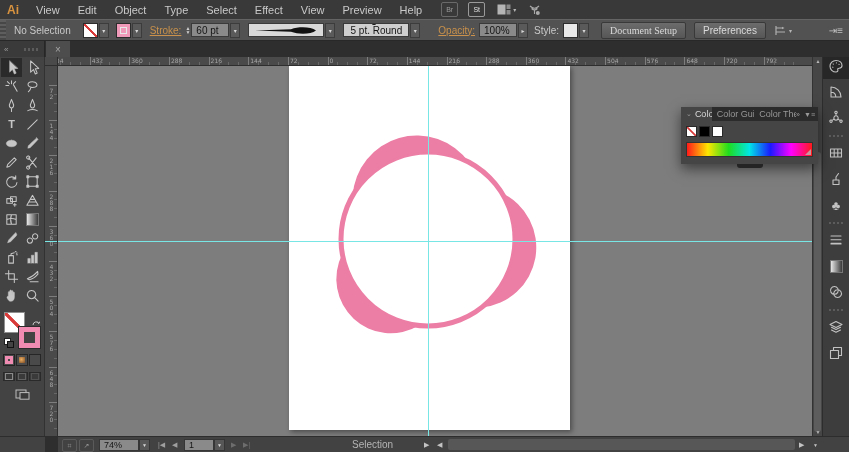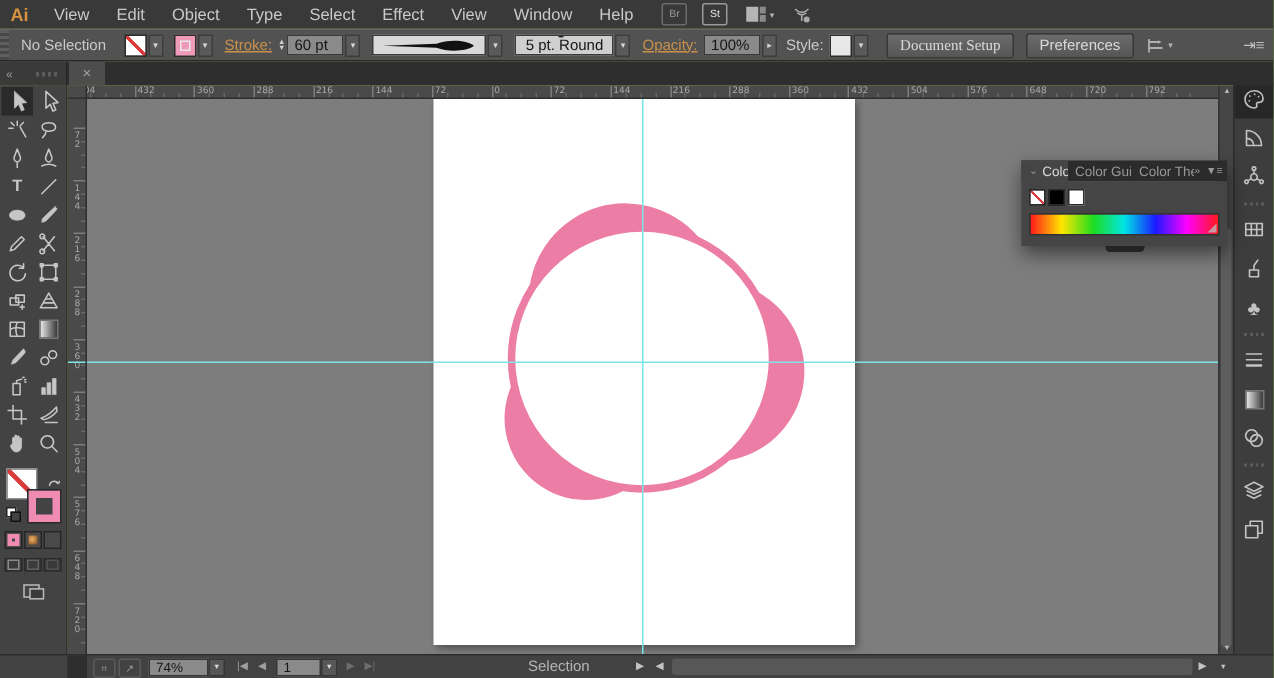--- a/index.html
+++ b/index.html
@@ -1,16 +1,16 @@
 <!DOCTYPE html>
 <html><head>
 <meta charset="utf-8">
 <style>
   html,body{margin:0;padding:0;background:#222;}
-  .app{position:relative;width:849px;height:452px;background:#bef264;overflow:hidden;
+  .app{position:relative;width:849px;height:452px;background:#1d4ed8;overflow:hidden;
        font-family:"Liberation Sans",sans-serif;-webkit-font-smoothing:antialiased;}
 
   
   .menubar{position:absolute;left:0;top:0;width:849px;height:19px;background:#393939;
            display:flex;align-items:center;font-size:11px;color:#c9c9c9;z-index:70;}
   .ai-logo{color:#d9933f;font-weight:bold;font-size:12px;padding:0 8px 0 7px;}
   .menu-item{padding:0 9px;cursor:default;}
   .mb-sq{width:15px;height:13px;border:1px solid #6a6a6a;border-radius:2px;font-size:7px;
          display:flex;align-items:center;justify-content:center;margin-left:10px;color:#9a9a9a;}
   .mb-sq.bright{color:#e0e0e0;border-color:#9a9a9a;}
@@ -163,21 +163,21 @@
   <div class="menubar">
     <span class="ai-logo">Ai</span>
     <nav id="menus" style="display:flex;">
         <span class="menu-item">View</span>
         <span class="menu-item">Edit</span>
         <span class="menu-item">Object</span>
         <span class="menu-item">Type</span>
         <span class="menu-item">Select</span>
         <span class="menu-item">Effect</span>
         <span class="menu-item">View</span>
-        <span class="menu-item">Window</span>
+        <span class="menu-item">Preview</span>
         <span class="menu-item">Help</span>
       </nav>
     <span class="mb-sq">Br</span>
     <span class="mb-sq bright">St</span>
     <span class="mb-icon">
       <svg width="14" height="11" viewBox="0 0 14 11">
           <rect x="0.5" y="0.5" width="8" height="10" fill="#b5b5b5"></rect>
           <rect x="9.5" y="0.5" width="4" height="4.5" fill="#8a8a8a"></rect>
           <rect x="9.5" y="6" width="4" height="4.5" fill="#8a8a8a"></rect>
         </svg>
@@ -209,21 +209,21 @@
       <svg width="66" height="11" viewBox="0 0 66 11">
           <path d="M2 5.5 L38 4.2 C46 1.2 58 1.6 63 5.5 C58 9.4 46 9.8 38 6.8 Z" fill="#111"></path>
         </svg>
     </span>
     <span class="dd">▾</span>
     <span class="field light" style="width:66px;margin-left:8px;">
       <span class="bullet"></span>
       <span>5 pt. Round</span>
     </span>
     <span class="dd">▾</span>
-    <span class="cb-link" style="margin-left:8px;text-decoration:underline;">Opacity:</span>
+    <span class="cb-link" style="margin-left:18px;text-decoration:underline;">Opacity:</span>
     <span class="field" style="width:38px;">100%</span>
     <span class="dd">▸</span>
     <span class="cb-label" style="margin-left:6px;">Style:</span>
     <span class="swatch" style="background:#e8e8e8;"></span>
     <span class="dd">▾</span>
     <span class="cb-btn" style="margin-left:12px;font-family:Liberation Serif, serif;">Document Setup</span>
     <span class="cb-btn">Preferences</span>
     <span class="mb-icon" style="margin-left:4px;">
       <svg width="13" height="11" viewBox="0 0 13 11">
           <path d="M2 1 L2 10 M2 3 H8 M2 7 H11" stroke="#b0b0b0" fill="none" stroke-width="1.2"></path>

